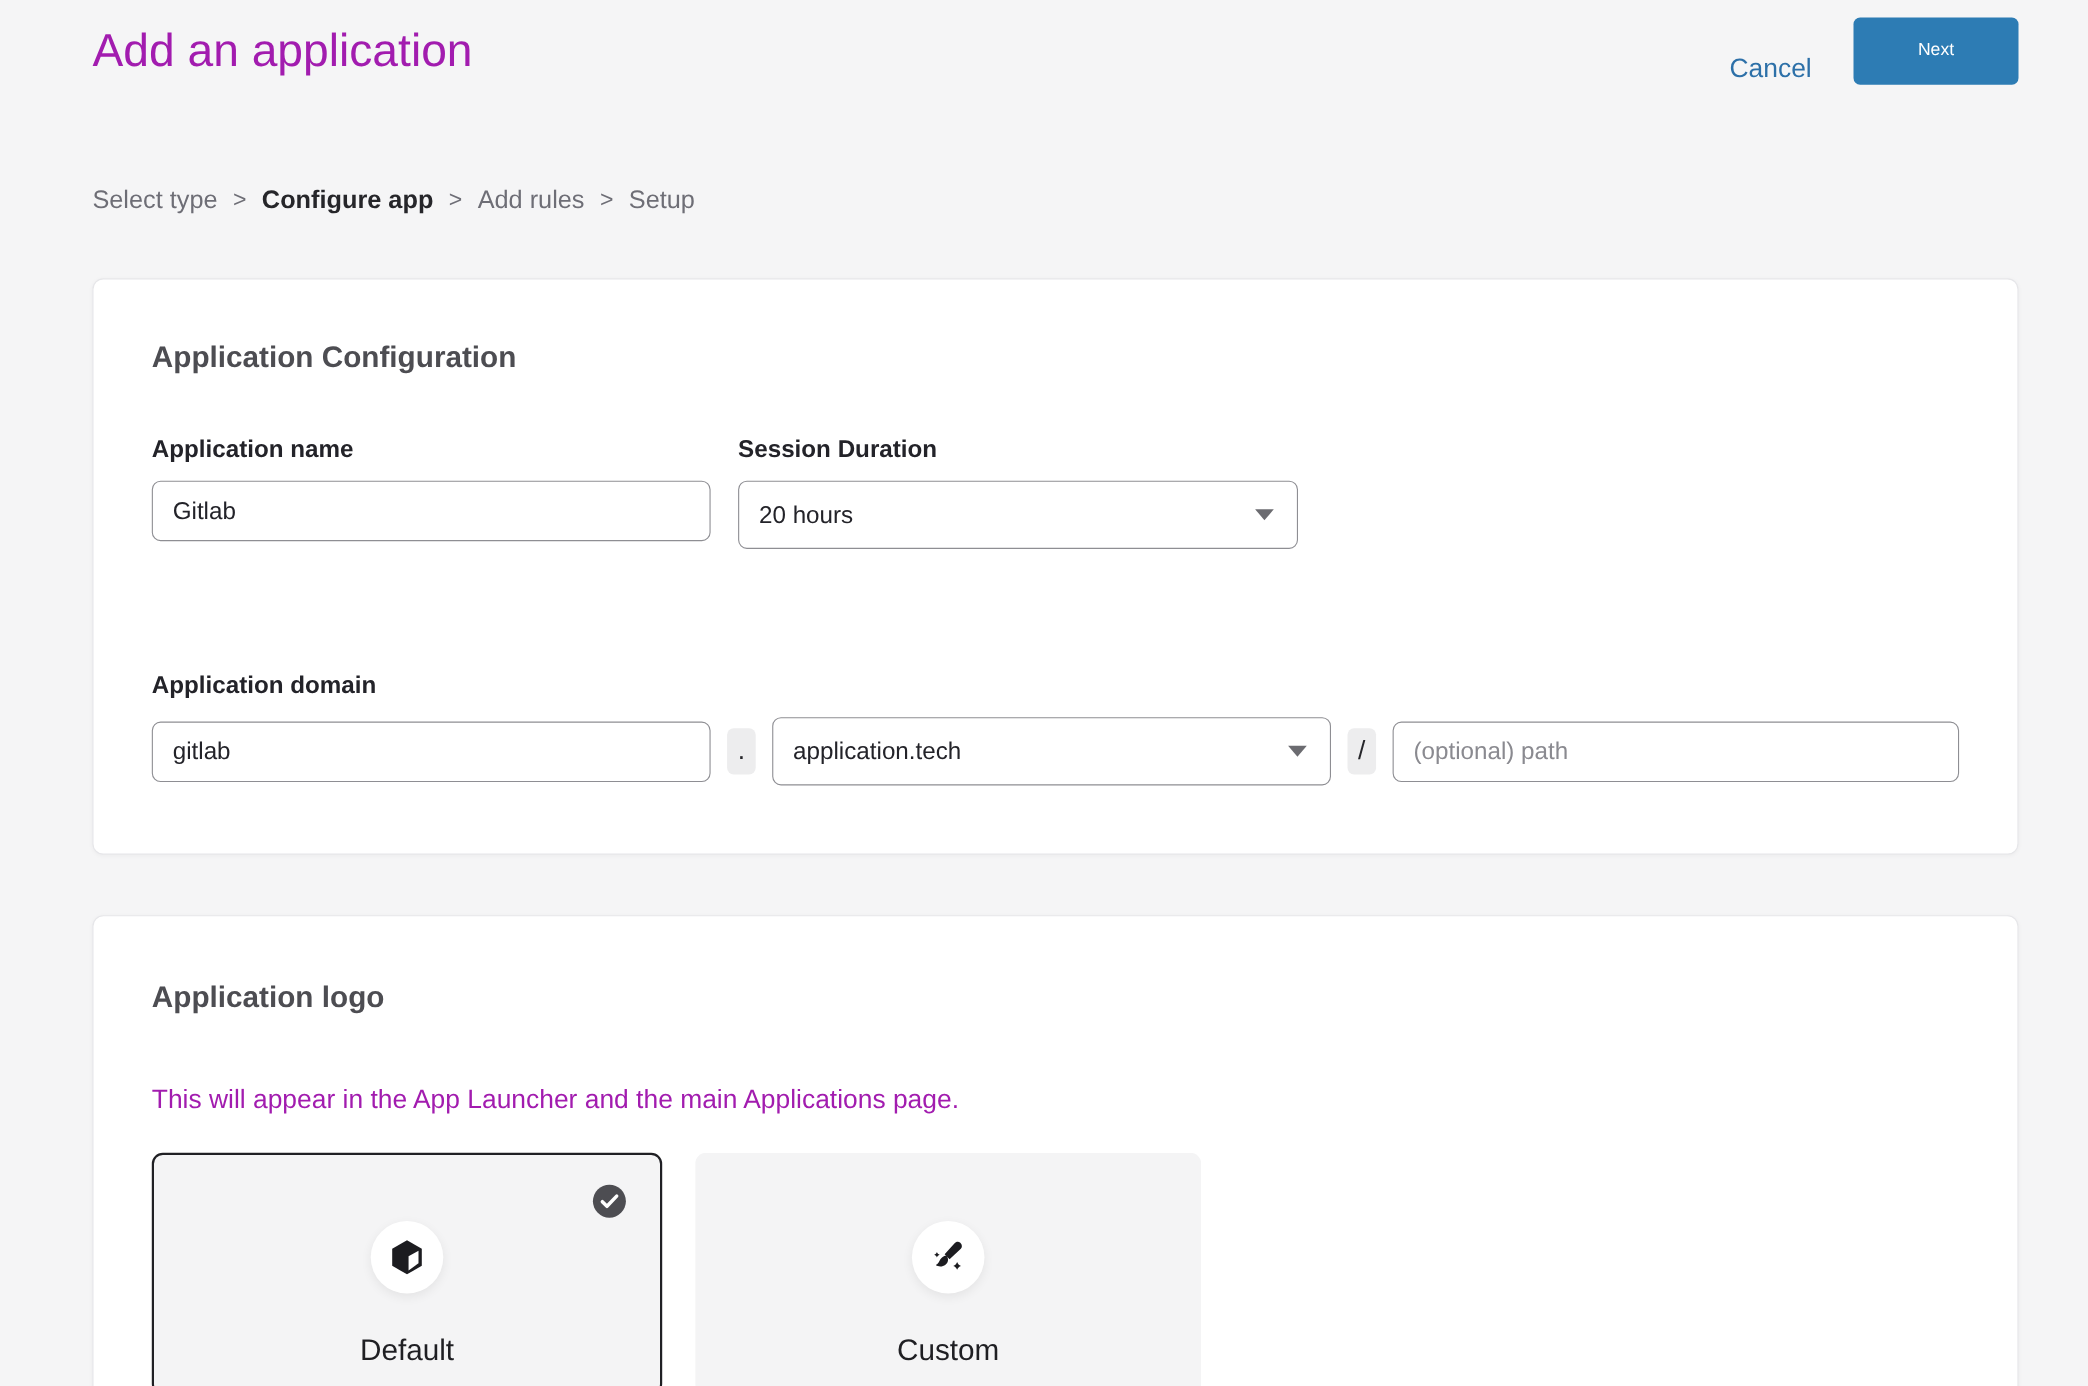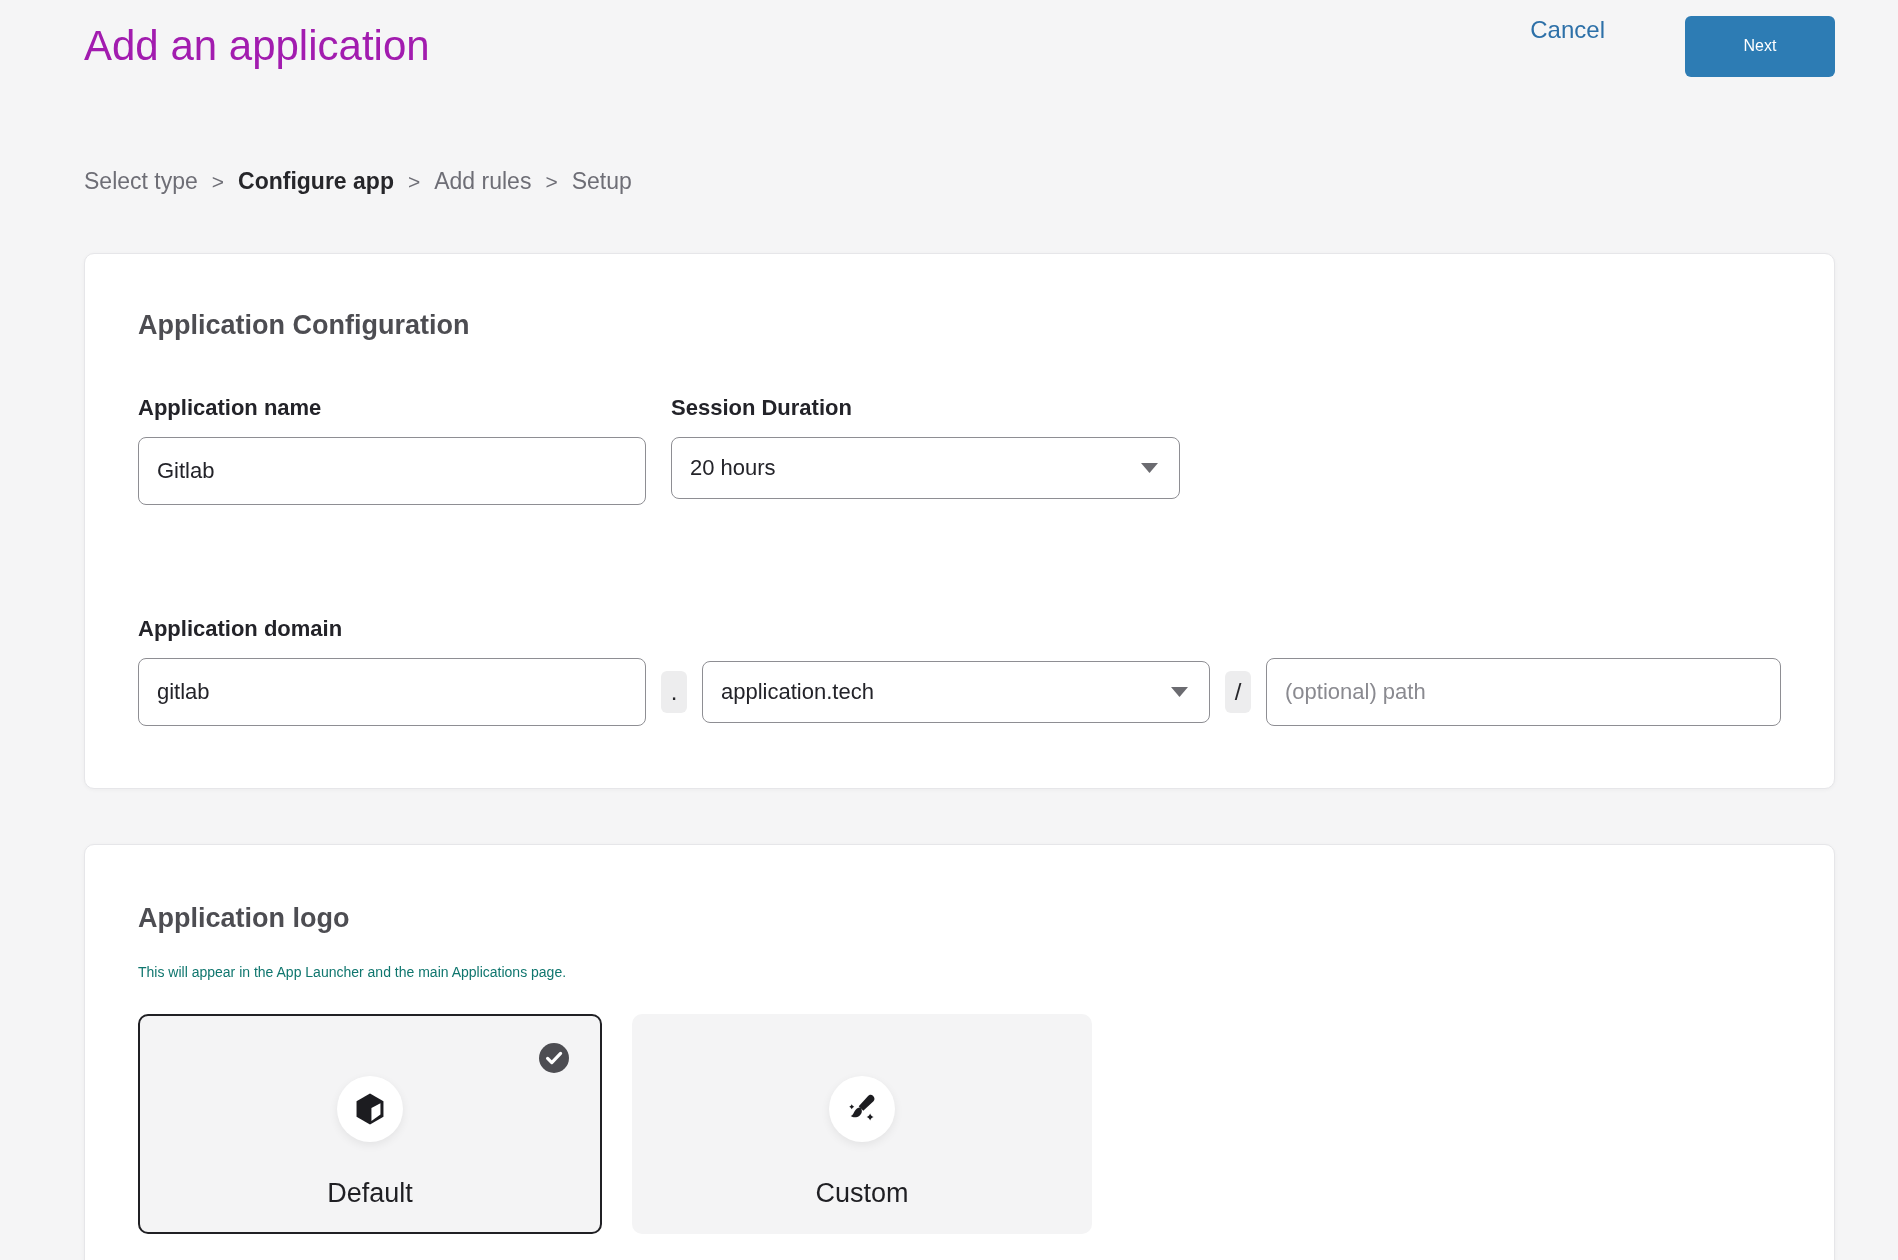--- a/index.html
+++ b/index.html
@@ -12,21 +12,21 @@
   .page { padding: 14px 63px 0 84px; }
 
   
   .header-row {
     display: flex; align-items: center; justify-content: space-between;
     height: 64px;
   }
   .page-title {
     font-size: 42px; font-weight: 400; color: #a21caf; letter-spacing: 0;
   }
-  .header-actions { display: flex; align-items: flex-start; gap: 80px; }
+  .header-actions { display: flex; align-items: flex-end; gap: 38px; }
   .cancel-link {
     font-size: 24px; color: #2d70a8; background: none; border: none;
     cursor: pointer; font-family: inherit;
   }
   .next-button {
     width: 150px; height: 61px; background: #2d7cb4; color: #ffffff;
     font-size: 16px; border: none; border-radius: 6px; cursor: pointer;
     font-family: inherit;
   }
 
@@ -51,21 +51,21 @@
   
   .form-grid-row {
     display: grid; grid-template-columns: 508px 509px; column-gap: 25px;
     margin-top: 54px;
   }
   .field-label {
     font-size: 22px; font-weight: 700; color: #232329;
     display: block; margin-bottom: 16px;
   }
   .text-input {
-    width: 100%; height: 68px; border: 1px solid #8e8e93; border-radius: 8px;
+    width: 100%; height: 55px; border: 1px solid #8e8e93; border-radius: 8px;
     font-size: 22px; color: #232329; padding: 0 18px; background: #fff;
     font-family: inherit; outline: none;
   }
   .text-input::placeholder { color: #8a8a90; }
   .select {
     height: 62px; border: 1px solid #8e8e93; border-radius: 8px;
     background: #fff; display: flex; align-items: center;
     justify-content: space-between; padding: 0 20px 0 18px;
     font-size: 22px; color: #232329; cursor: pointer;
   }
@@ -76,21 +76,21 @@
   .domain-row { display: flex; align-items: center; gap: 15px; }
   .sep-chip {
     background: #ededee; border-radius: 6px; min-width: 26px; height: 42px;
     display: flex; align-items: center; justify-content: center;
     font-size: 24px; color: #26262a; padding: 0 7px;
   }
   .w-508 { width: 508px; flex: 0 0 auto; }
   .grow { flex: 1 1 auto; }
 
   
-  .card-desc { margin-top: 30px; font-size: 14px; color: #0f766e; }
+  .card-desc { margin-top: 64px; font-size: 24px; color: #a21caf; }
   .logo-options { display: flex; gap: 30px; margin-top: 34px; }
   .logo-tile {
     width: 464px; height: 220px; background: #f4f4f5; border-radius: 10px;
     border: 2px solid transparent; position: relative; cursor: pointer;
     display: flex; flex-direction: column; align-items: center;
   }
   .logo-tile.selected { border-color: #202024; }
   .tile-badge {
     position: absolute; top: 26px; right: 30px; width: 32px; height: 32px;
   }

